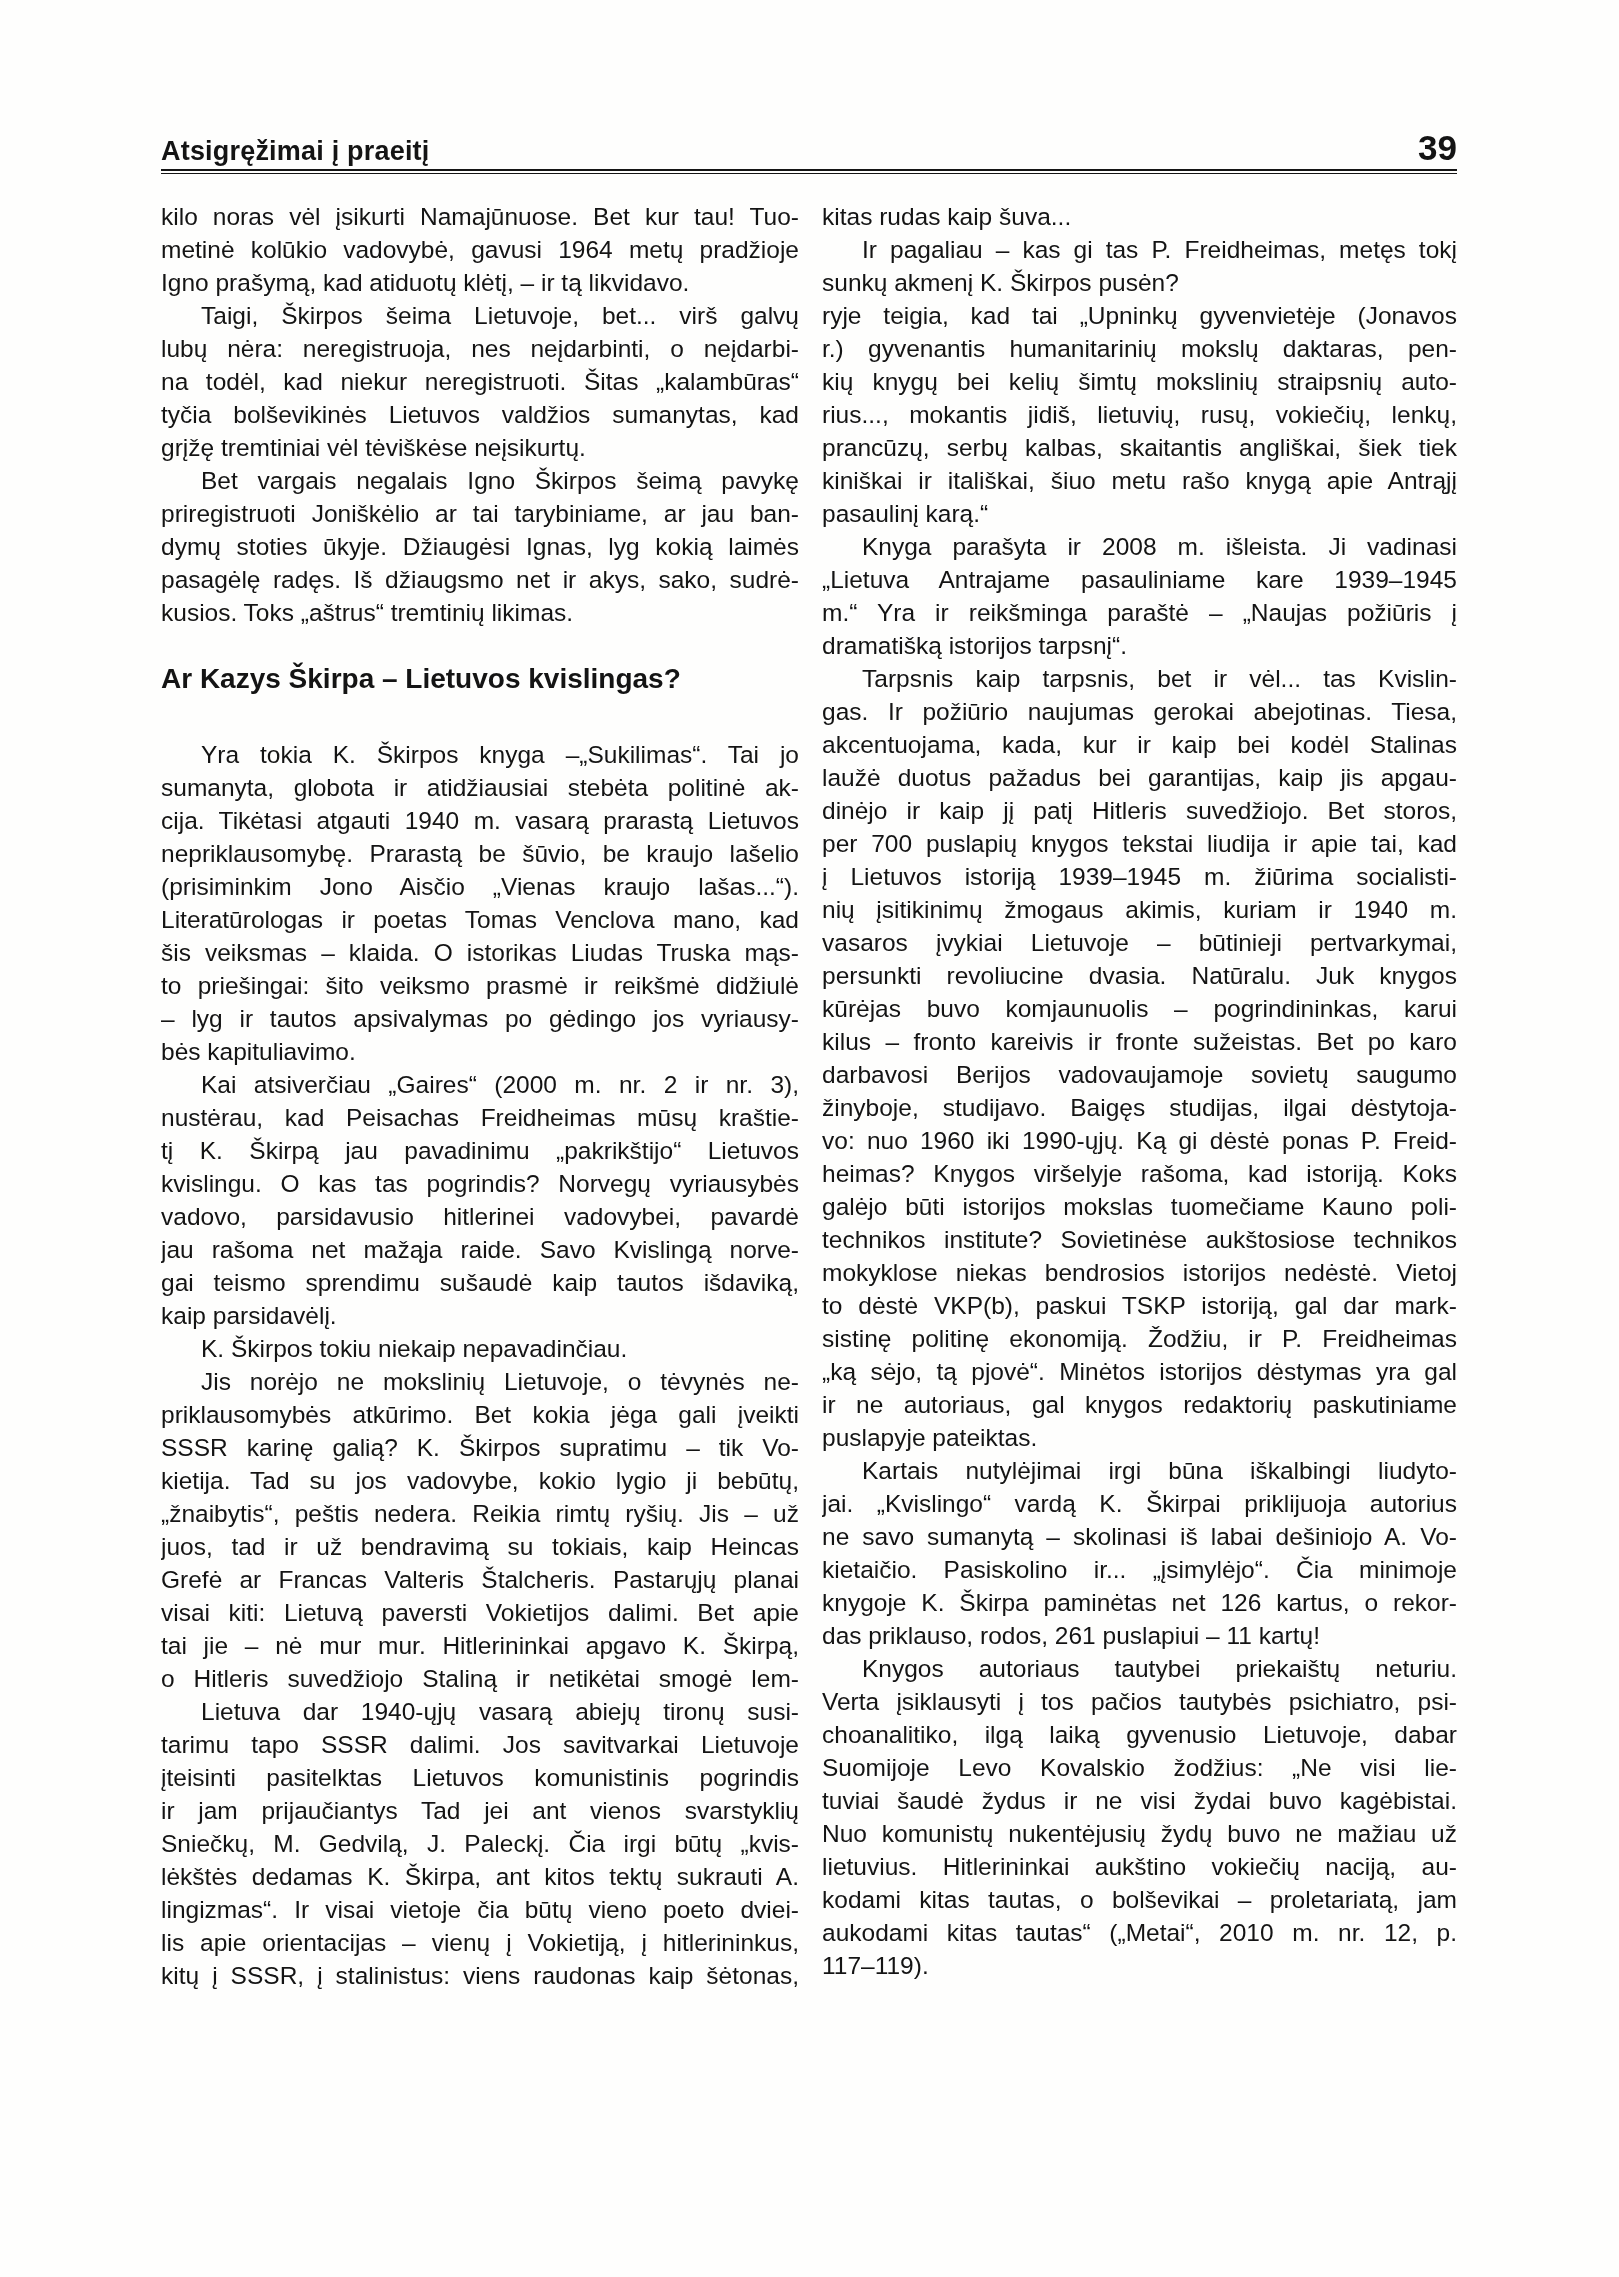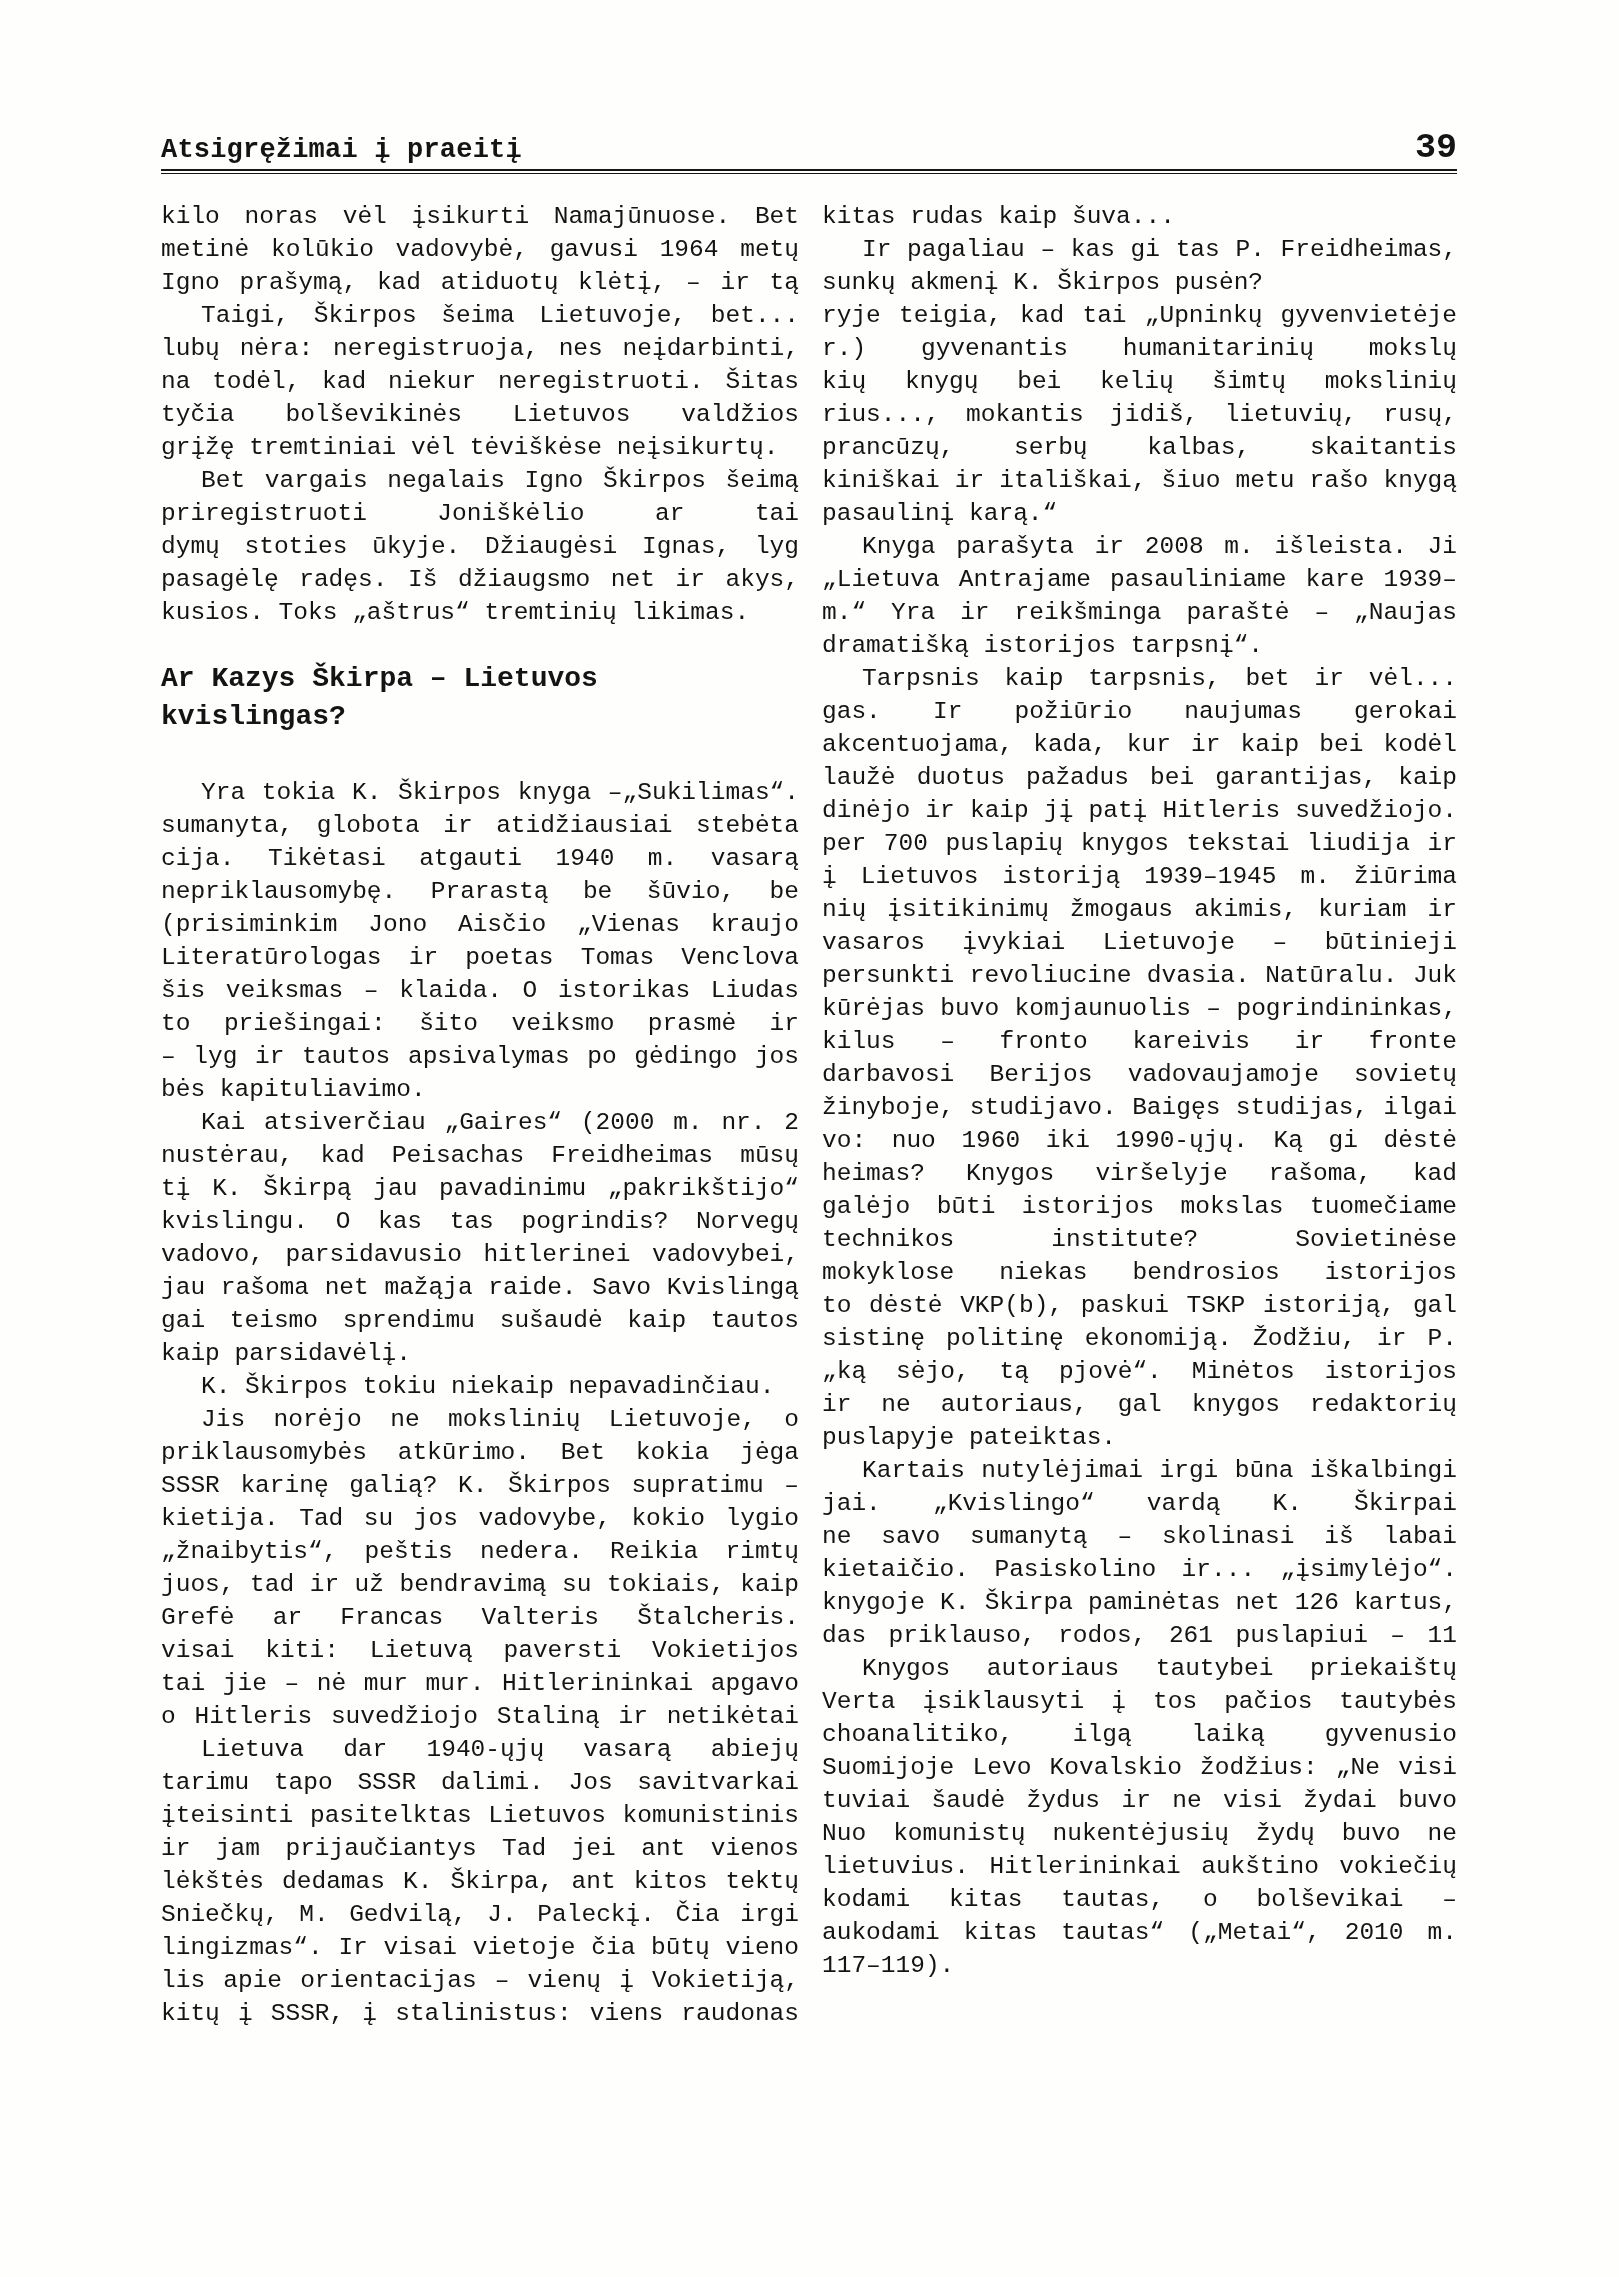--- a/index.html
+++ b/index.html
@@ -3,21 +3,21 @@
 <meta charset="utf-8">
 <style>
   html, body { margin: 0; padding: 0; background: #e8e8e8; }
   .page {
     position: relative;
     width: 1620px;
     height: 2278px;
     margin: 0 auto;
     background: #fefefd;
     color: #141414;
-    font-family: Liberation Mono, monospace;
+    font-family: Liberation Sans, sans-serif;
   }
   .header {
     position: absolute;
     left: 161px;
     top: 128px;
     width: 1296px;
     display: flex;
     justify-content: space-between;
     align-items: baseline;
   }
@@ -116,22 +116,22 @@
       <div class="line">„žnaibytis“, peštis nedera. Reikia rimtų ryšių. Jis – už</div>
       <div class="line">juos, tad ir už bendravimą su tokiais, kaip Heincas</div>
       <div class="line">Grefė ar Francas Valteris Štalcheris. Pastarųjų planai</div>
       <div class="line">visai kiti: Lietuvą paversti Vokietijos dalimi. Bet apie</div>
       <div class="line">tai jie – nė mur mur. Hitlerininkai apgavo K. Škirpą,</div>
       <div class="line">o Hitleris suvedžiojo Staliną ir netikėtai smogė lem-</div>
       <div class="line indent">Lietuva dar 1940-ųjų vasarą abiejų tironų susi-</div>
       <div class="line">tarimu tapo SSSR dalimi. Jos savitvarkai Lietuvoje</div>
       <div class="line">įteisinti pasitelktas Lietuvos komunistinis pogrindis</div>
       <div class="line">ir jam prijaučiantys Tad jei ant vienos svarstyklių</div>
+      <div class="line">Sniečkų, M. Gedvilą, J. Paleckį. Čia irgi būtų „kvis-</div>
       <div class="line">lėkštės dedamas K. Škirpa, ant kitos tektų sukrauti A.</div>
-      <div class="line">Sniečkų, M. Gedvilą, J. Paleckį. Čia irgi būtų „kvis-</div>
       <div class="line">lingizmas“. Ir visai vietoje čia būtų vieno poeto dviei-</div>
       <div class="line">lis apie orientacijas – vienų į Vokietiją, į hitlerininkus,</div>
       <div class="line">kitų į SSSR, į stalinistus: viens raudonas kaip šėtonas,</div>
     </div>
 
   <div class="column right">
       <div class="line end">kitas rudas kaip šuva...</div>
       <div class="line indent">Ir pagaliau – kas gi tas P. Freidheimas, metęs tokį</div>
       <div class="line end">sunkų akmenį K. Škirpos pusėn?</div>
       <div class="line">ryje teigia, kad tai „Upninkų gyvenvietėje (Jonavos</div>

